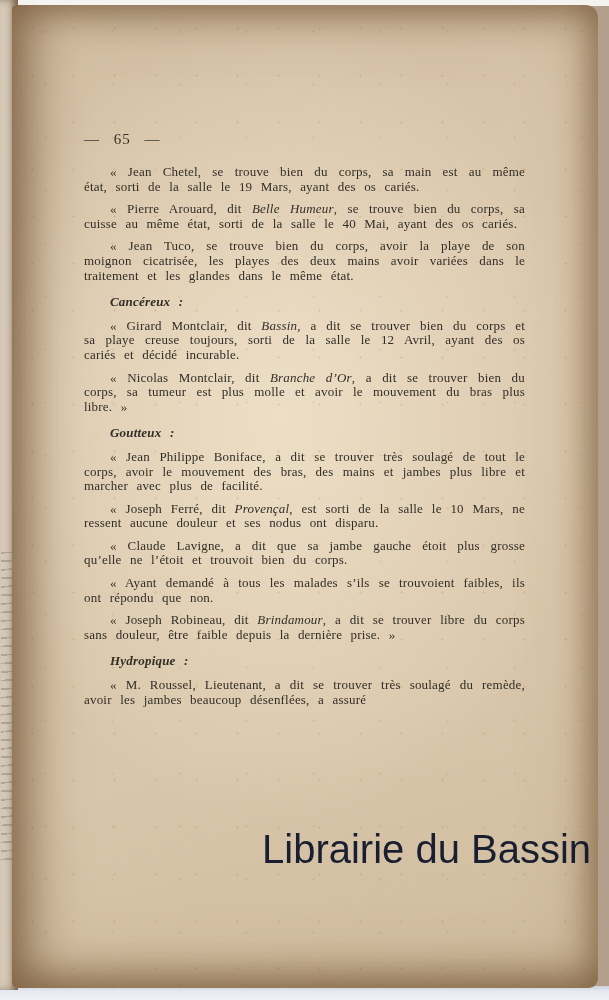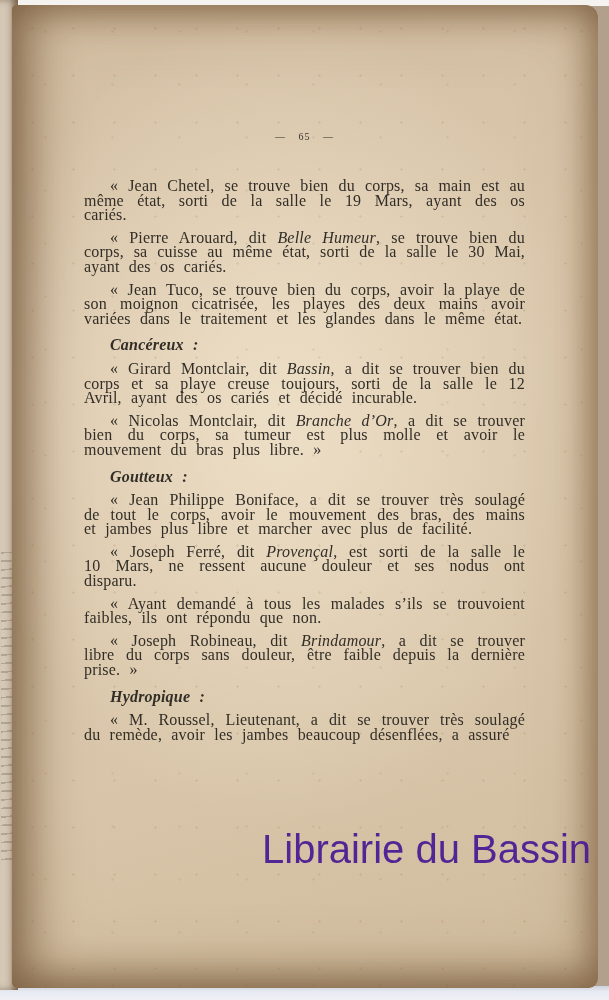--- a/index.html
+++ b/index.html
@@ -46,27 +46,27 @@
     box-shadow:
       inset 0 0 80px rgba(116,82,50,.26),
       inset 24px 0 40px rgba(92,62,36,.40),
       inset -14px 0 28px rgba(116,82,50,.28),
       inset 0 -18px 32px rgba(112,80,48,.32),
       inset 0 14px 26px rgba(122,90,56,.22);
     z-index:2;
   }
   .page-number {
     position:absolute; top:126px; left:72px; width:441px;
-    text-align:center; font-size:10px; color:#36322b;
+    font-size:15px; color:#36322b;
     word-spacing:9px; letter-spacing:1px;
   }
   .page-body {
     position:absolute; top:160px; left:72px; width:441px;
-    font-size:16px; line-height:14.6px; color:#322e27;
-    text-align:justify; word-spacing:5px; letter-spacing:.2px;margin-top:14px;
+    font-size:13px; line-height:14.6px; color:#322e27;
+    text-align:justify; word-spacing:5px; letter-spacing:.2px;
   }
   .page-body p { margin:0 0 8px; text-indent:26px; }
   .page-body p.heading { margin:12px 0 9px; font-style:italic;font-weight:bold; }
   .it { font-style:italic; }
   
   .watermark {
     position:absolute; left:262px; top:829px;
     font-family:"Liberation Sans", sans-serif;
     font-size:40px; line-height:1; white-space:nowrap;
     opacity:.95; z-index:6;
@@ -78,28 +78,29 @@
 <div class="photo">
   <div class="strip-top"></div>
   <div class="strip-bottom"></div>
   <div class="adjacent-page">
     <div class="ghost-text"></div>
   </div>
   <div class="page">
     <div class="page-number">— 65 —</div>
     <div class="page-body">
         <p class="paragraph"><span>« Jean Chetel, se trouve bien du corps, sa main est au même état, sorti de la salle le 19 Mars, ayant des os cariés.</span></p>
-        <p class="paragraph"><span>« Pierre Arouard, dit </span><span class="it">Belle Humeur</span><span>, se trouve bien du corps, sa cuisse au même état, sorti de la salle le 30 Mai, ayant des os cariés.</span></p>
+        <p class="paragraph"><span>« Pierre Arouard, dit </span><span class="it">Belle Humeur</span><span>, se trouve bien du corps, sa cuisse au même état, sorti de la salle le 40 Mai, ayant des os cariés.</span></p>
         <p class="paragraph"><span>« Jean Tuco, se trouve bien du corps, avoir la playe de son moignon cicatrisée, les playes des deux mains avoir variées dans le traitement et les glandes dans le même état.</span></p>
         <p class="heading"><span class="it">Cancéreux :</span></p>
         <p class="paragraph"><span>« Girard Montclair, dit </span><span class="it">Bassin</span><span>, a dit se trouver bien du corps et sa playe creuse toujours, sorti de la salle le 12 Avril, ayant des os cariés et décidé incurable.</span></p>
         <p class="paragraph"><span>« Nicolas Montclair, dit </span><span class="it">Branche d’Or</span><span>, a dit se trouver bien du corps, sa tumeur est plus molle et avoir le mouvement du bras plus libre. »</span></p>
         <p class="heading"><span class="it">Goutteux :</span></p>
         <p class="paragraph"><span>« Jean Philippe Boniface, a dit se trouver très soulagé de tout le corps, avoir le mouvement des bras, des mains et jambes plus libre et marcher avec plus de facilité.</span></p>
         <p class="paragraph"><span>« Joseph Ferré, dit </span><span class="it">Provençal</span><span>, est sorti de la salle le 10 Mars, ne ressent aucune douleur et ses nodus ont disparu.</span></p>
+        <p class="paragraph"><span>« Claude Lavigne, a dit que sa jambe gauche étoit plus grosse qu’elle ne l’étoit et trouvoit bien du corps.</span></p>
         <p class="paragraph"><span>« Ayant demandé à tous les malades s’ils se trouvoient faibles, ils ont répondu que non.</span></p>
         <p class="paragraph"><span>« Joseph Robineau, dit </span><span class="it">Brindamour</span><span>, a dit se trouver libre du corps sans douleur, être faible depuis la dernière prise. »</span></p>
         <p class="heading"><span class="it">Hydropique :</span></p>
         <p class="paragraph"><span>« M. Roussel, Lieutenant, a dit se trouver très soulagé du remède, avoir les jambes beaucoup désenflées, a assuré</span></p>
       </div>
   </div>
-  <div class="watermark" style="color: #4c1d95;">Librairie du Bassin</div>
+  <div class="watermark" style="color: #0f172a;">Librairie du Bassin</div>
 </div>
 
 </body></html>

